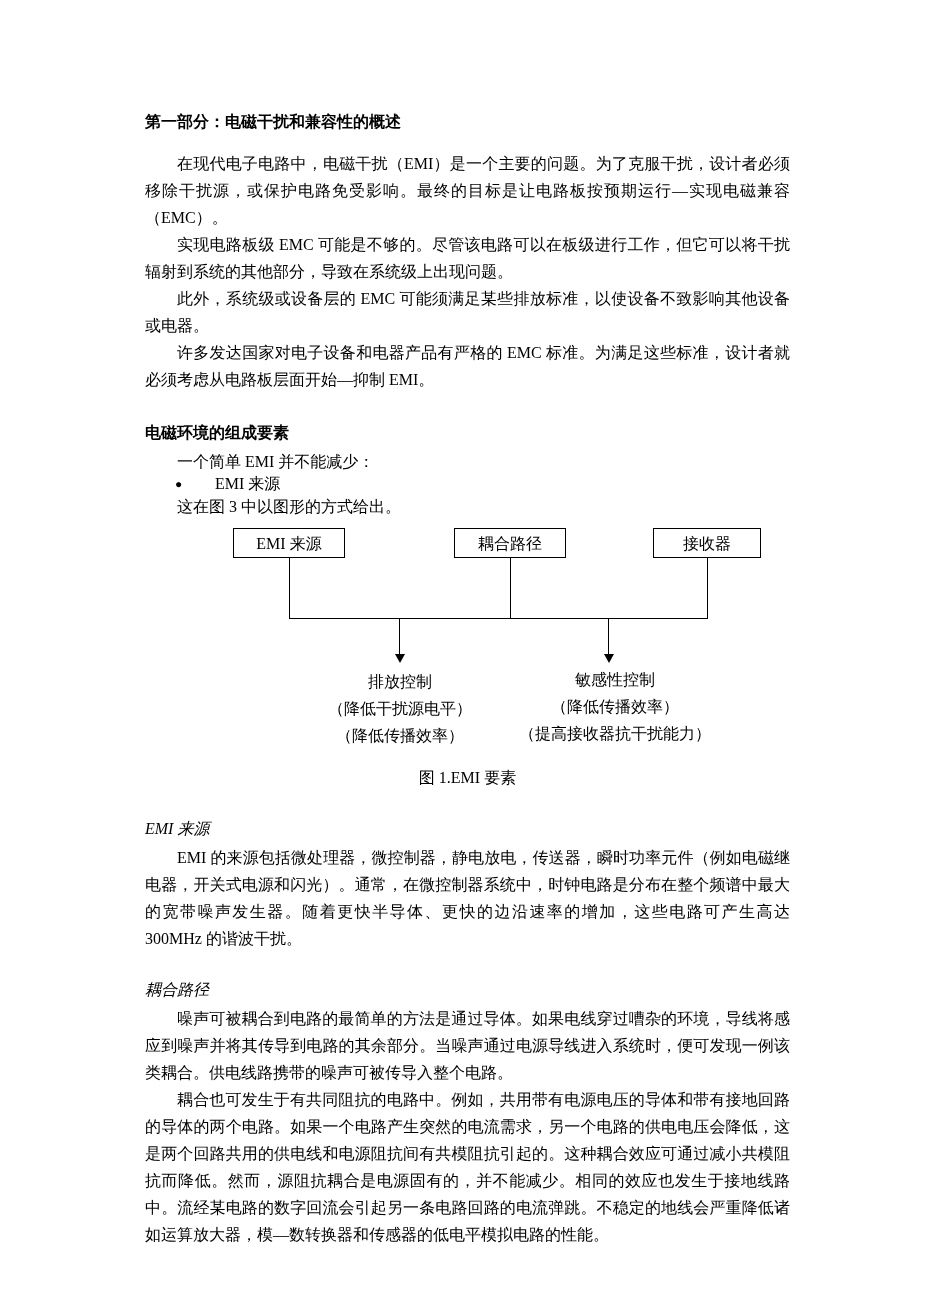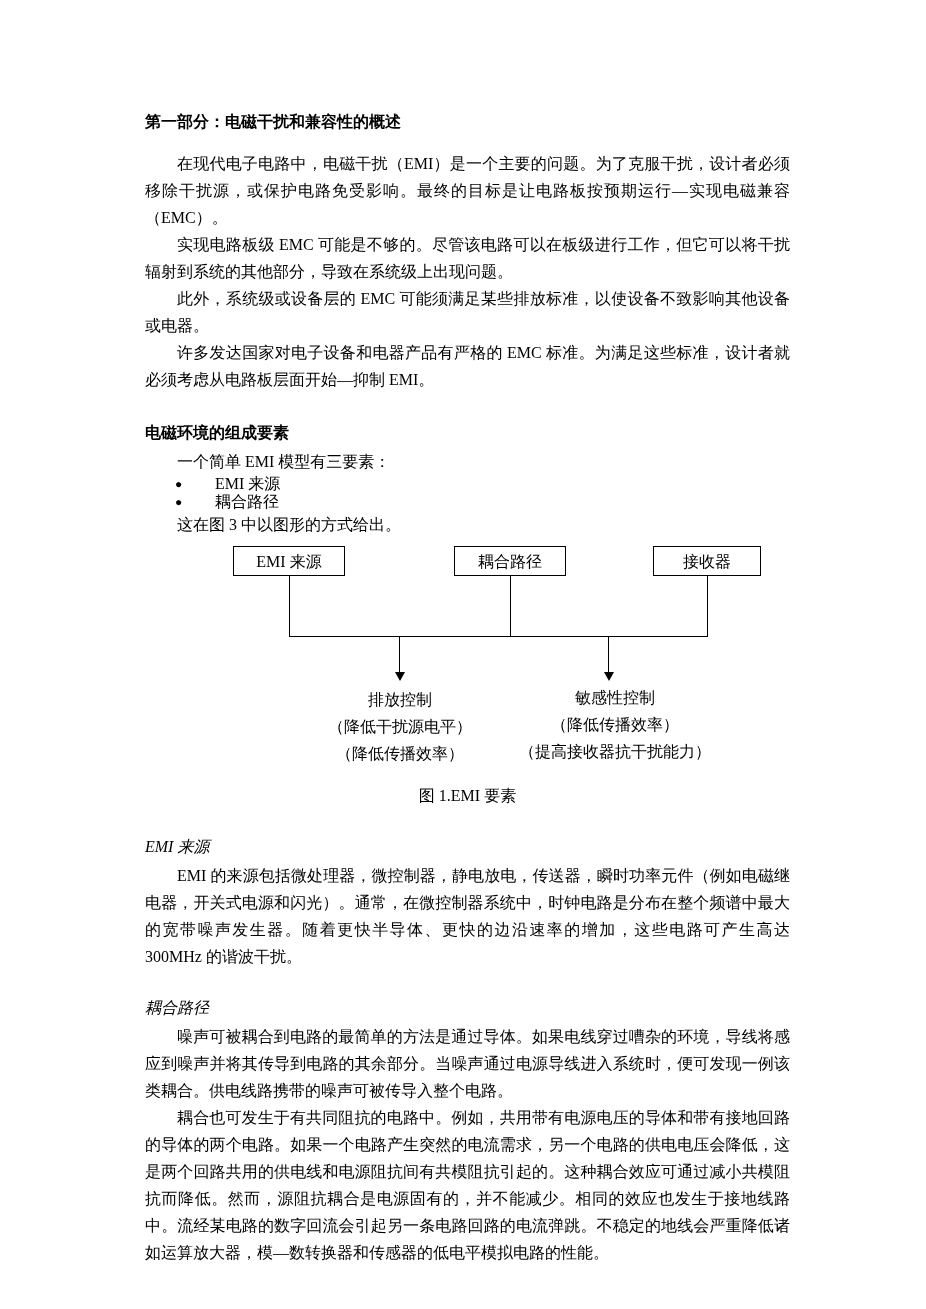--- a/index.html
+++ b/index.html
@@ -117,28 +117,25 @@
 
   <h1 class="doc-title">第一部分：电磁干扰和兼容性的概述</h1>
 
   <p class="body-para">在现代电子电路中，电磁干扰（EMI）是一个主要的问题。为了克服干扰，设计者必须移除干扰源，或保护电路免受影响。最终的目标是让电路板按预期运行—实现电磁兼容（EMC）。</p>
   <p class="body-para">实现电路板级 EMC 可能是不够的。尽管该电路可以在板级进行工作，但它可以将干扰辐射到系统的其他部分，导致在系统级上出现问题。</p>
   <p class="body-para">此外，系统级或设备层的 EMC 可能须满足某些排放标准，以使设备不致影响其他设备或电器。</p>
   <p class="body-para">许多发达国家对电子设备和电器产品有严格的 EMC 标准。为满足这些标准，设计者就必须考虑从电路板层面开始—抑制 EMI。</p>
 
   <h2 class="sub-heading">电磁环境的组成要素</h2>
 
-  <p class="body-para">一个简单 EMI 模型有三要素：</p>
+  <p class="body-para">一个简单 EMI 并不能减少：</p>
 
   <ul class="bullet-list">
     <li>
       <span class="bullet-marker">●</span><span>EMI 来源</span>
-    </li>
-    <li>
-      <span class="bullet-marker">●</span><span>耦合路径</span>
     </li>
   </ul>
 
   <p class="body-para">这在图 3 中以图形的方式给出。</p>
 
   <div class="diagram">
     <div class="dbox b1">EMI 来源</div>
     <div class="dbox b2">耦合路径</div>
     <div class="dbox b3">接收器</div>
 

